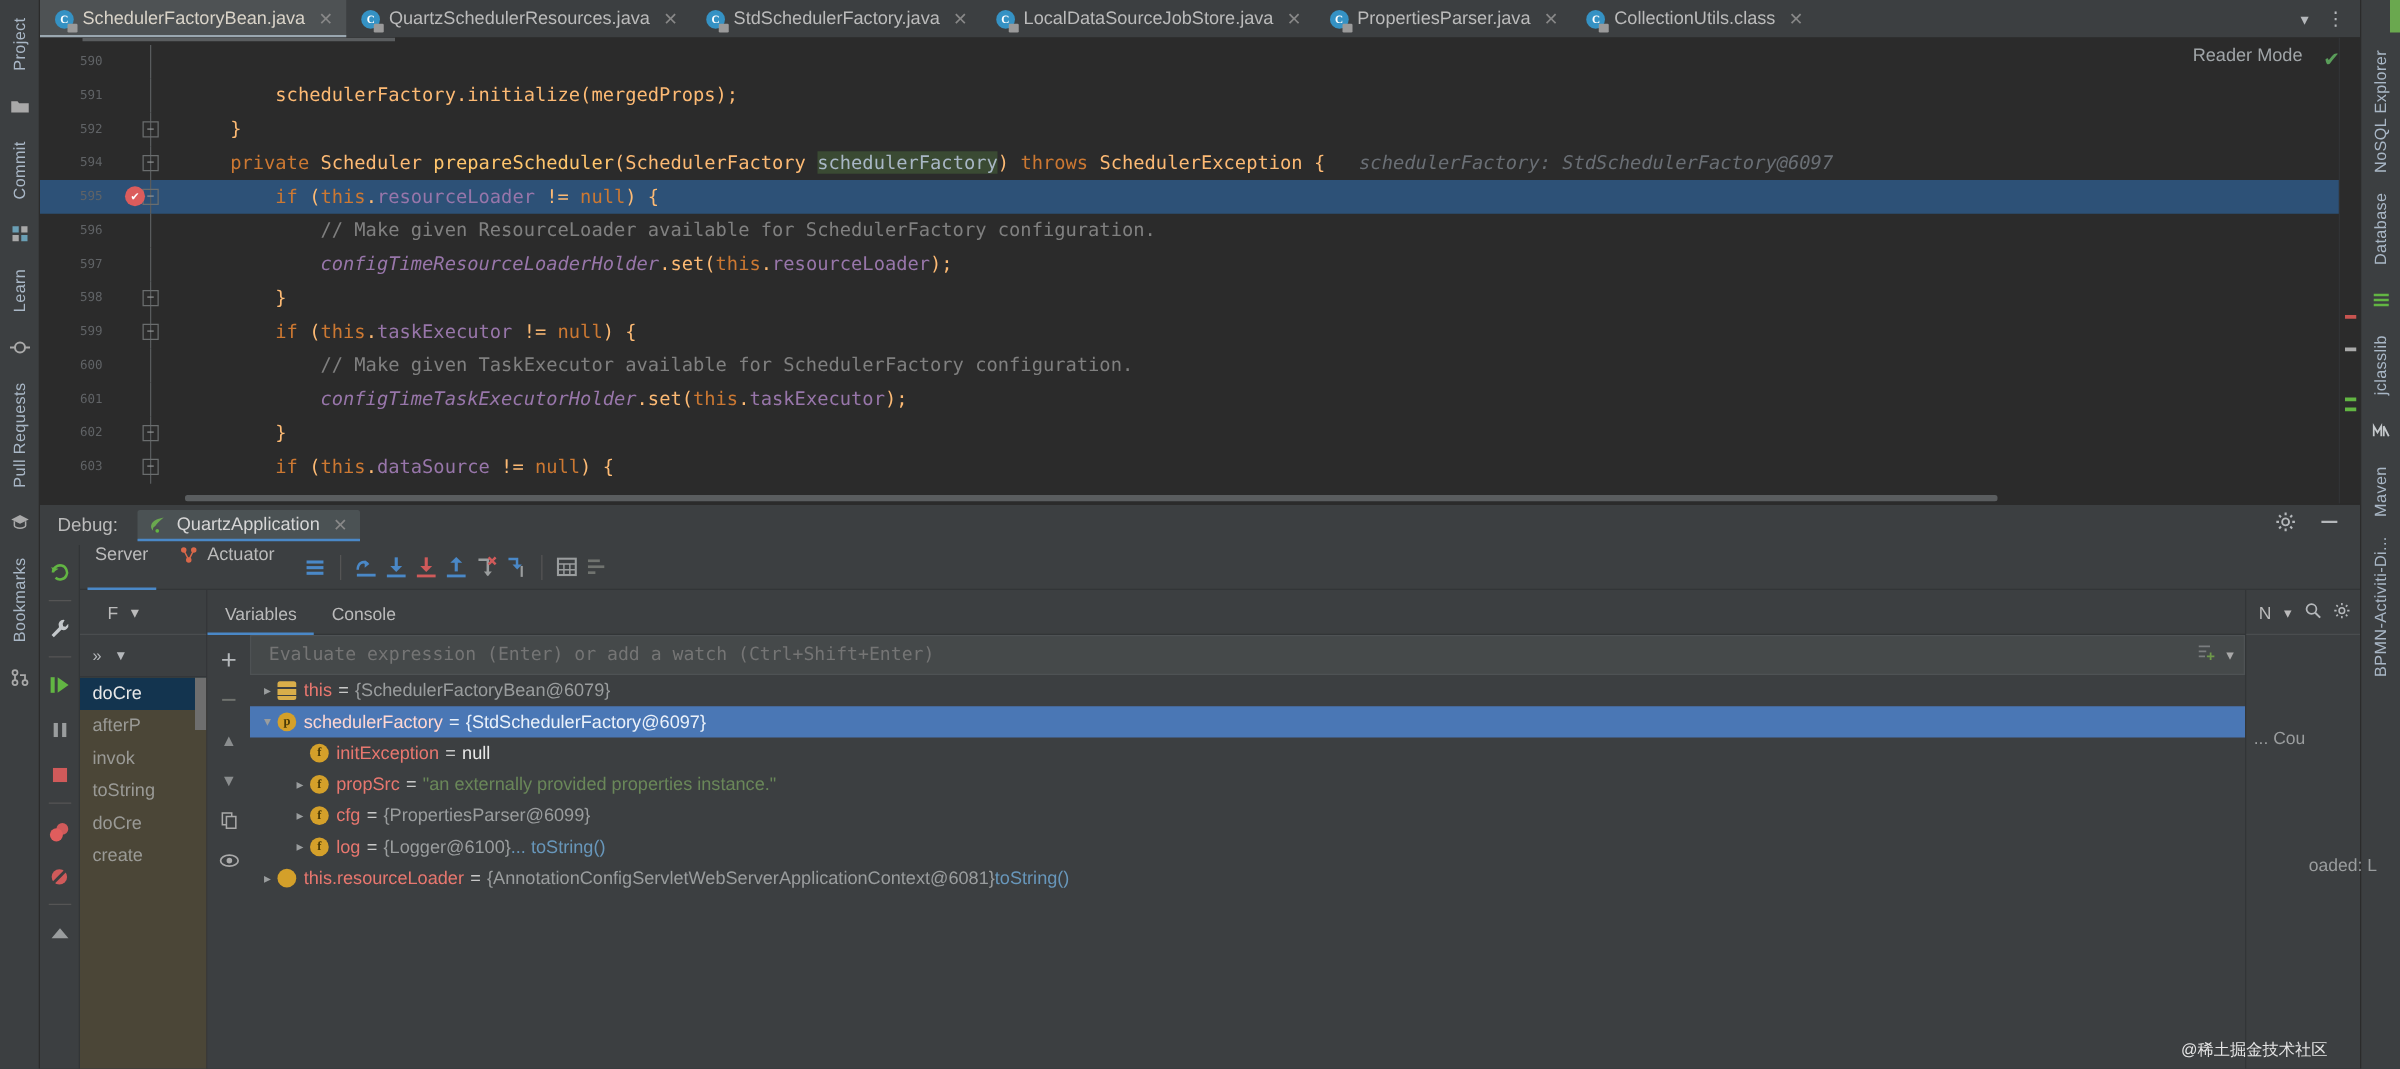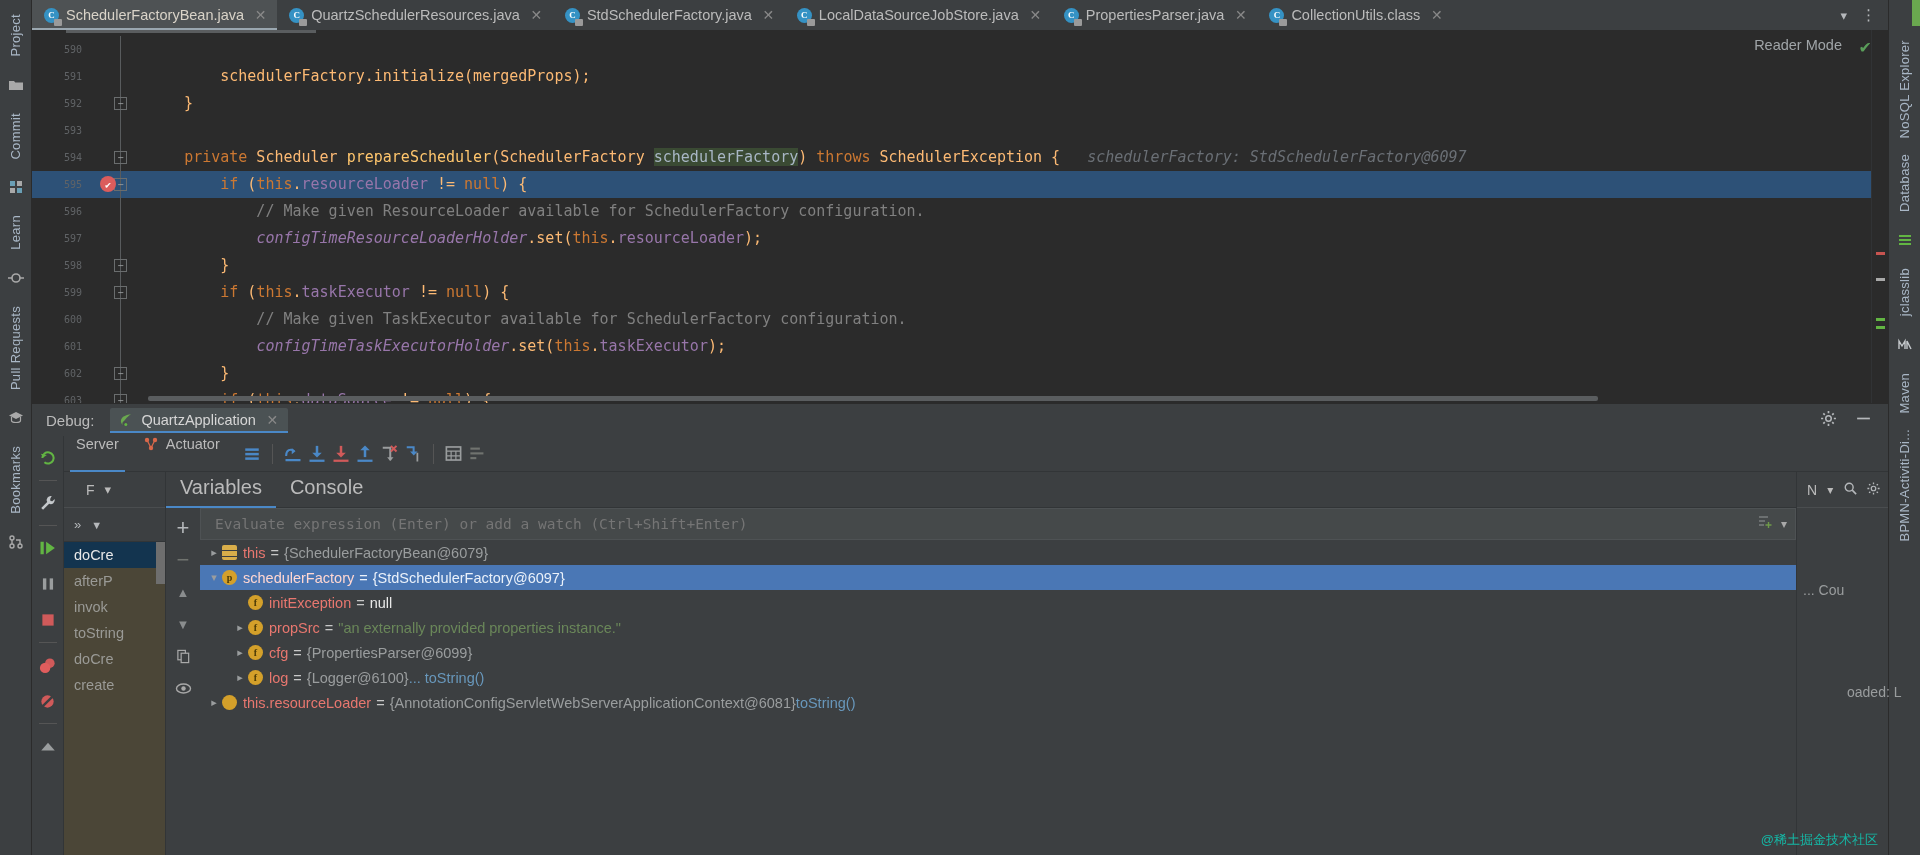--- a/index.html
+++ b/index.html
@@ -306,21 +306,21 @@
   .vars {
     flex: 1 1 auto; display: flex; flex-direction: column;
     min-width: 0; background: #3c3f41;
   }
   .vars-tabs {
     height: 36px; flex: 0 0 36px;
     display: flex; align-items: flex-end;
     border-bottom: 1px solid #323537;
   }
   .vtab {
-    padding: 0 14px 8px 14px; color: #bbbbbb; font-size: 20px;
+    padding: 0 14px 8px 14px; color: #bbbbbb; font-size: 14px;
     position: relative; cursor: pointer;
   }
   .vtab.active::after {
     content: ""; position: absolute; left: 0; right: 0; bottom: -1px;
     height: 2px; background: #4a88c7;
   }
   .vars-body { flex: 1 1 auto; display: flex; flex-direction: row; min-height: 0; }
   .vars-rail {
     width: 34px; flex: 0 0 34px;
     background: #3c3f41;
@@ -401,22 +401,22 @@
   
   .rail-right {
     width: 32px; flex: 0 0 32px;
     background: #3c3f41;
     border-left: 1px solid #2b2b2b;
     display: flex; flex-direction: column;
     align-items: center;
     padding-top: 6px;
   }
   .watermark {
-    position: absolute; right: 42px; bottom: 6px;
-    color: #14b8a6; font-size: 13px;
+    position: absolute; right: 58px; bottom: 6px;
+    color: #e5e5e5; font-size: 13px;
   }
   .green-edge {
     position: absolute; right: 0; top: 0; width: 8px; height: 26px;
     background: #6aa84f;
   }
 </style>
 </head>
 <body>
 
 <div class="app">
@@ -505,21 +505,20 @@
     </div>
 
     <div class="editor-wrap">
       <div class="editor-scroll-top"></div>
       <div class="reader-mode">Reader Mode</div>
       <div class="reader-check">✔</div>
       <div class="code" id="code-lines">
           <div class="line"><div class="ln">590</div><div class="gutter"><div class="vline"></div></div><div class="codetext"></div></div>
           <div class="line"><div class="ln">591</div><div class="gutter"><div class="vline"></div></div><div class="codetext"><span class="type">        schedulerFactory.initialize(mergedProps);</span></div></div>
           <div class="line"><div class="ln">592</div><div class="gutter"><div class="vline"></div><div class="fold">−</div></div><div class="codetext"><span class="type">    }</span></div></div>
-          <div class="line"><div class="ln">593</div><div class="gutter"><div class="vline"></div></div><div class="codetext"></div></div>
           <div class="line"><div class="ln">594</div><div class="gutter"><div class="vline"></div><div class="fold">−</div></div><div class="codetext"><span class="type">    </span><span class="kw">private</span><span class="type"> Scheduler </span><span class="mth">prepareScheduler</span><span class="type">(SchedulerFactory </span><span class="param-hl">schedulerFactory</span><span class="type">)</span><span class="kw"> throws</span><span class="type"> SchedulerException {</span><span class="hint">   schedulerFactory: StdSchedulerFactory@6097</span></div></div>
           <div class="line exec"><div class="ln">595</div><div class="gutter"><div class="vline"></div><div class="fold">−</div><div class="bp">✔</div></div><div class="codetext"><span class="type">        </span><span class="kw">if</span><span class="type"> (</span><span class="kw">this</span><span class="type">.</span><span class="fld">resourceLoader</span><span class="type"> != </span><span class="kw">null</span><span class="type">) {</span></div></div>
           <div class="line"><div class="ln">596</div><div class="gutter"><div class="vline"></div></div><div class="codetext"><span class="cmt">            // Make given ResourceLoader available for SchedulerFactory configuration.</span></div></div>
           <div class="line"><div class="ln">597</div><div class="gutter"><div class="vline"></div></div><div class="codetext"><span class="type">            </span><span class="fldi">configTimeResourceLoaderHolder</span><span class="type">.set(</span><span class="kw">this</span><span class="type">.</span><span class="fld">resourceLoader</span><span class="type">);</span></div></div>
           <div class="line"><div class="ln">598</div><div class="gutter"><div class="vline"></div><div class="fold">−</div></div><div class="codetext"><span class="type">        }</span></div></div>
           <div class="line"><div class="ln">599</div><div class="gutter"><div class="vline"></div><div class="fold">−</div></div><div class="codetext"><span class="type">        </span><span class="kw">if</span><span class="type"> (</span><span class="kw">this</span><span class="type">.</span><span class="fld">taskExecutor</span><span class="type"> != </span><span class="kw">null</span><span class="type">) {</span></div></div>
           <div class="line"><div class="ln">600</div><div class="gutter"><div class="vline"></div></div><div class="codetext"><span class="cmt">            // Make given TaskExecutor available for SchedulerFactory configuration.</span></div></div>
           <div class="line"><div class="ln">601</div><div class="gutter"><div class="vline"></div></div><div class="codetext"><span class="type">            </span><span class="fldi">configTimeTaskExecutorHolder</span><span class="type">.set(</span><span class="kw">this</span><span class="type">.</span><span class="fld">taskExecutor</span><span class="type">);</span></div></div>
           <div class="line"><div class="ln">602</div><div class="gutter"><div class="vline"></div><div class="fold">−</div></div><div class="codetext"><span class="type">        }</span></div></div>
           <div class="line"><div class="ln">603</div><div class="gutter"><div class="vline"></div><div class="fold">−</div></div><div class="codetext"><span class="type">        </span><span class="kw">if</span><span class="type"> (</span><span class="kw">this</span><span class="type">.</span><span class="fld">dataSource</span><span class="type"> != </span><span class="kw">null</span><span class="type">) {</span></div></div>

